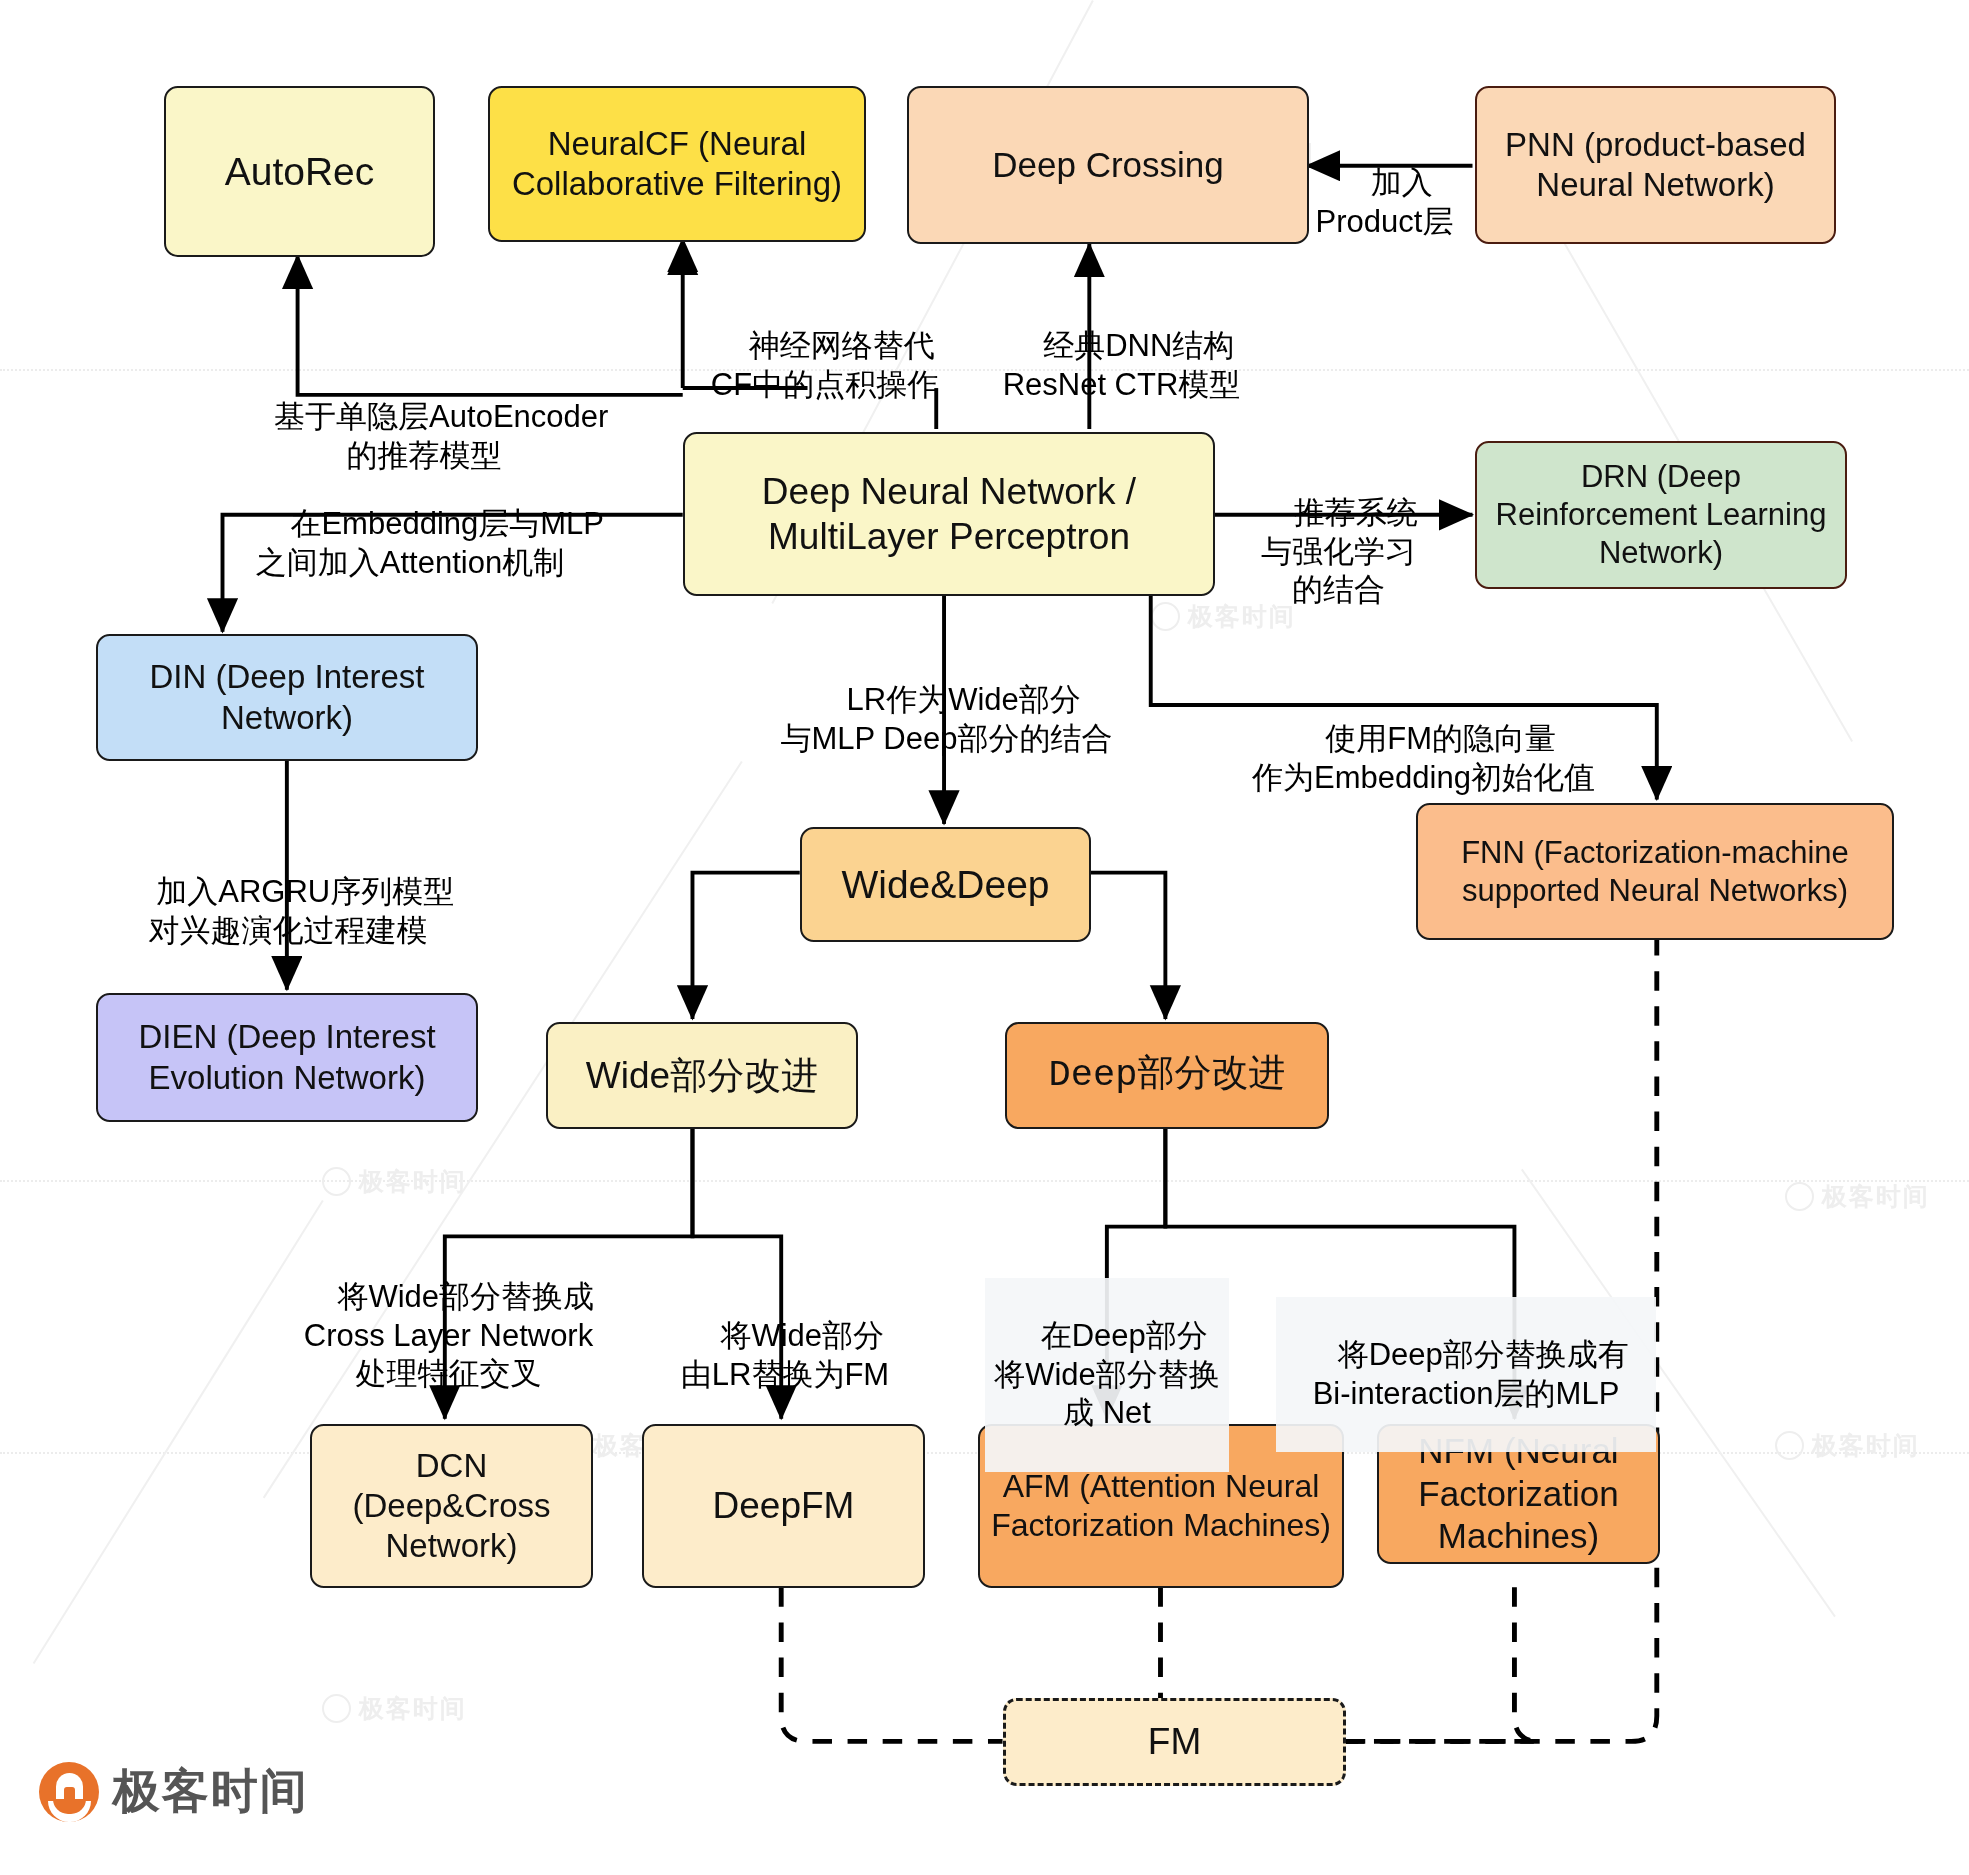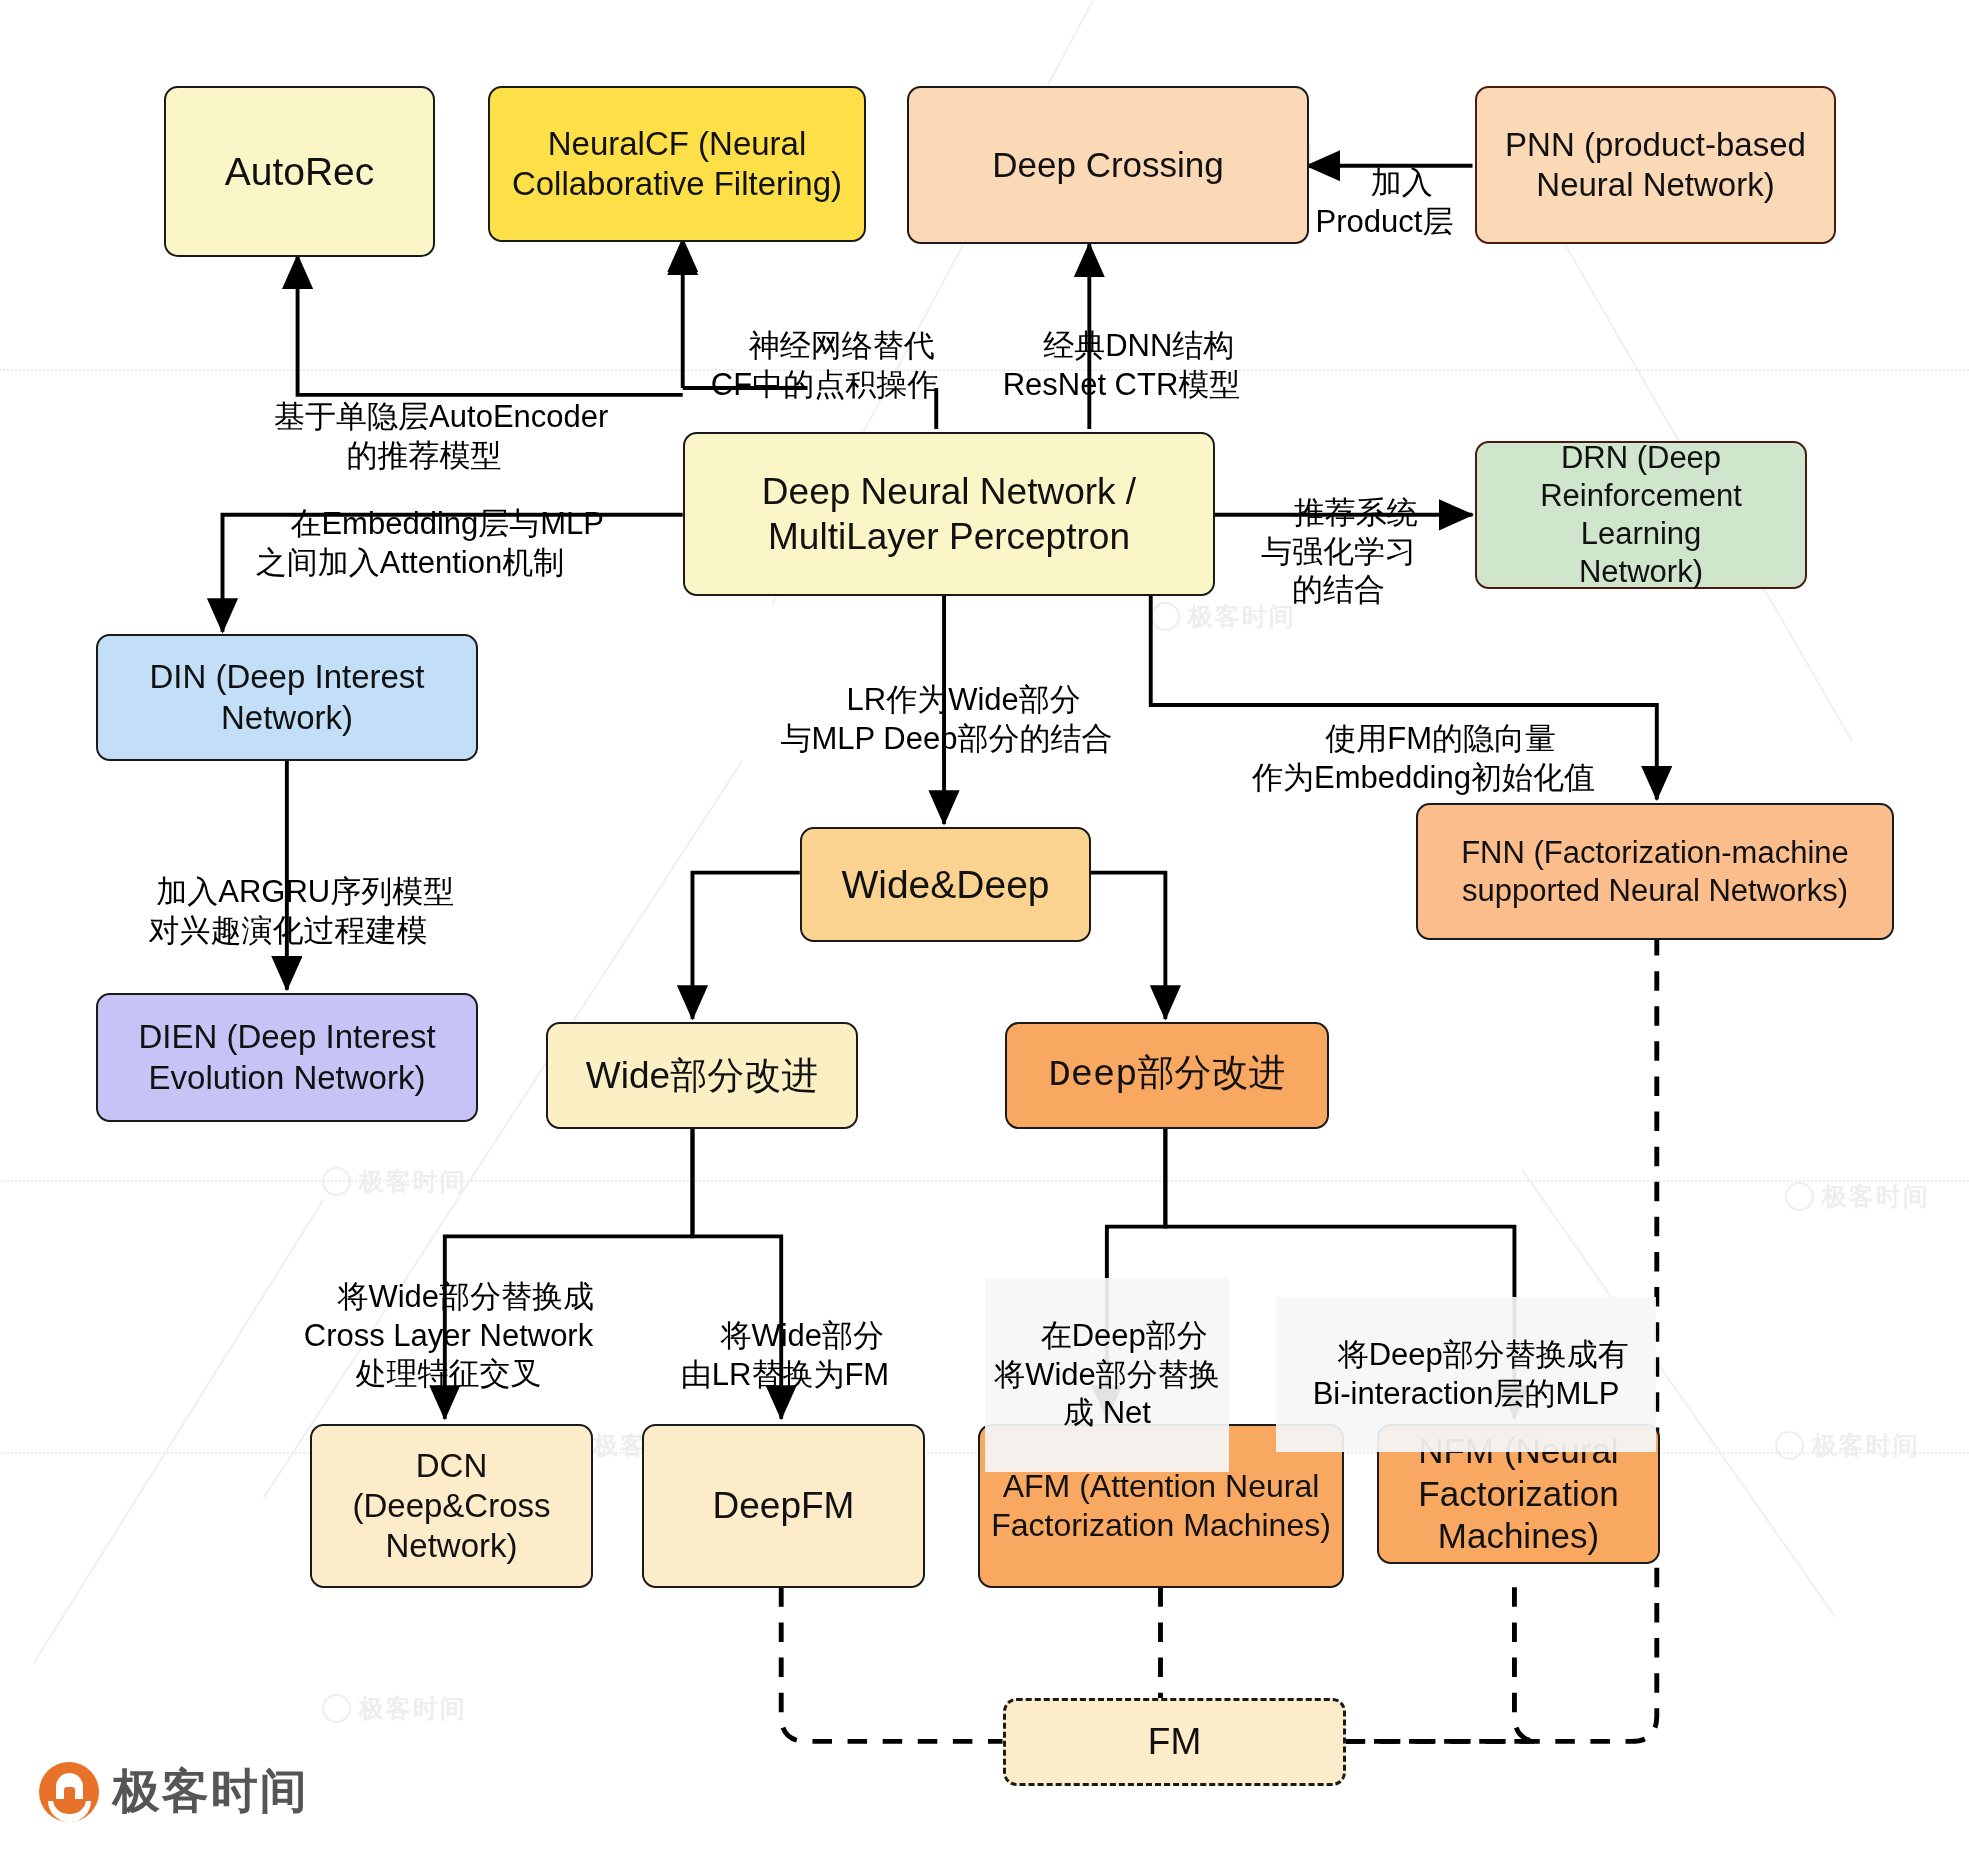--- a/index.html
+++ b/index.html
@@ -131,21 +131,21 @@
   <div class="node" style="left:1475px;top:86px;width:361px;height:158px;background:#fbd8b6;border-color:#4a1c10;font-size:33px;white-space:pre-line;">
     <span style="white-space: pre-line;">PNN (product-based
 Neural Network)</span>
   </div>
 
   <div class="node" style="left:683px;top:432px;width:532px;height:164px;background:#faf6c8;font-size:37px;white-space:pre-line;">
     <span style="white-space: pre-line;">Deep Neural Network /
 MultiLayer Perceptron</span>
   </div>
 
-  <div class="node" style="left:1475px;top:441px;width:332px;height:148px;background:#cfe5cc;border-color:#4a1c10;font-size:31px;white-space:pre-line;">
+  <div class="node" style="left:1475px;top:441px;width:372px;height:148px;background:#cfe5cc;border-color:#4a1c10;font-size:31px;white-space:pre-line;">
     <span style="white-space: pre-line;">DRN (Deep
 Reinforcement Learning
 Network)</span>
   </div>
 
   <div class="node" style="left:96px;top:634px;width:382px;height:127px;background:#c3def7;font-size:33px;white-space:pre-line;">
     <span style="white-space: pre-line;">DIN (Deep Interest
 Network)</span>
   </div>
 

